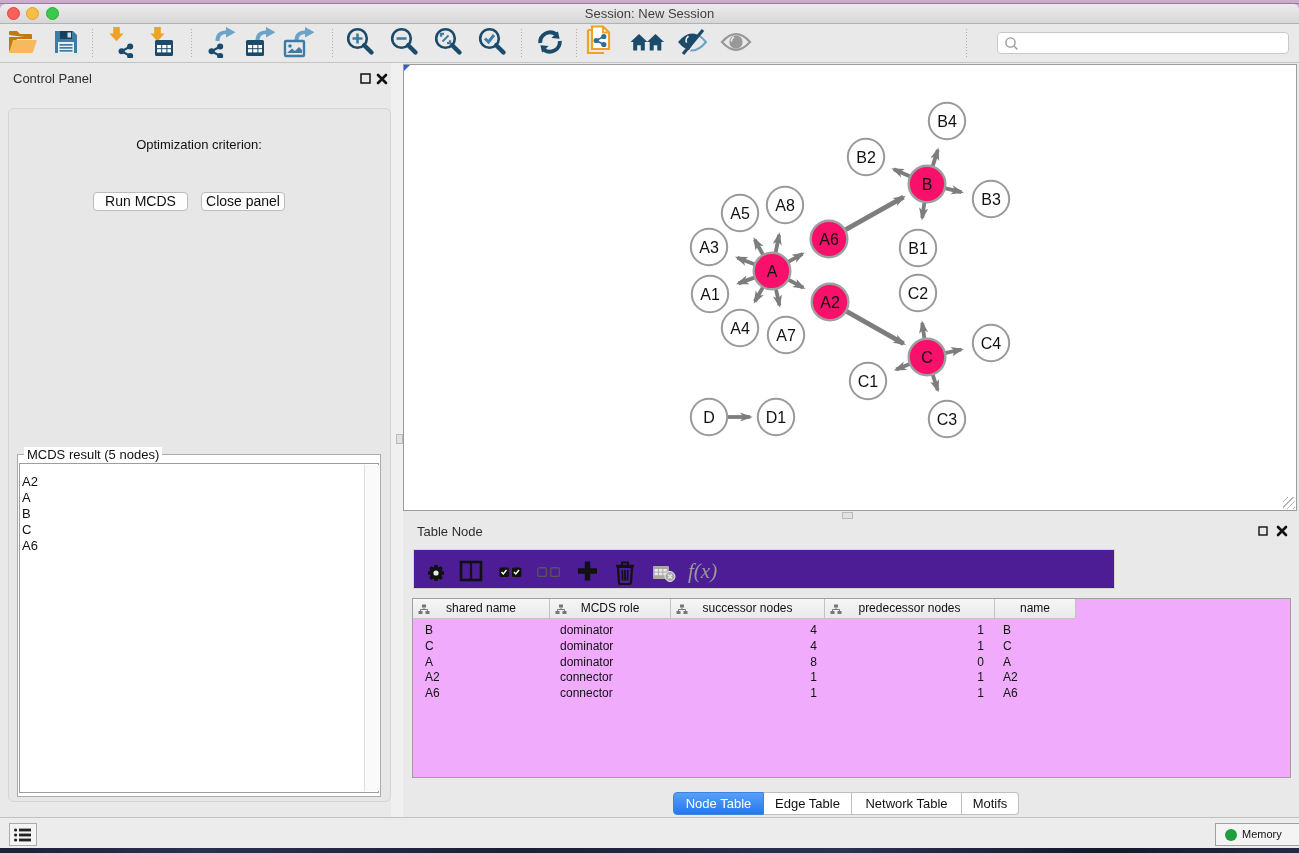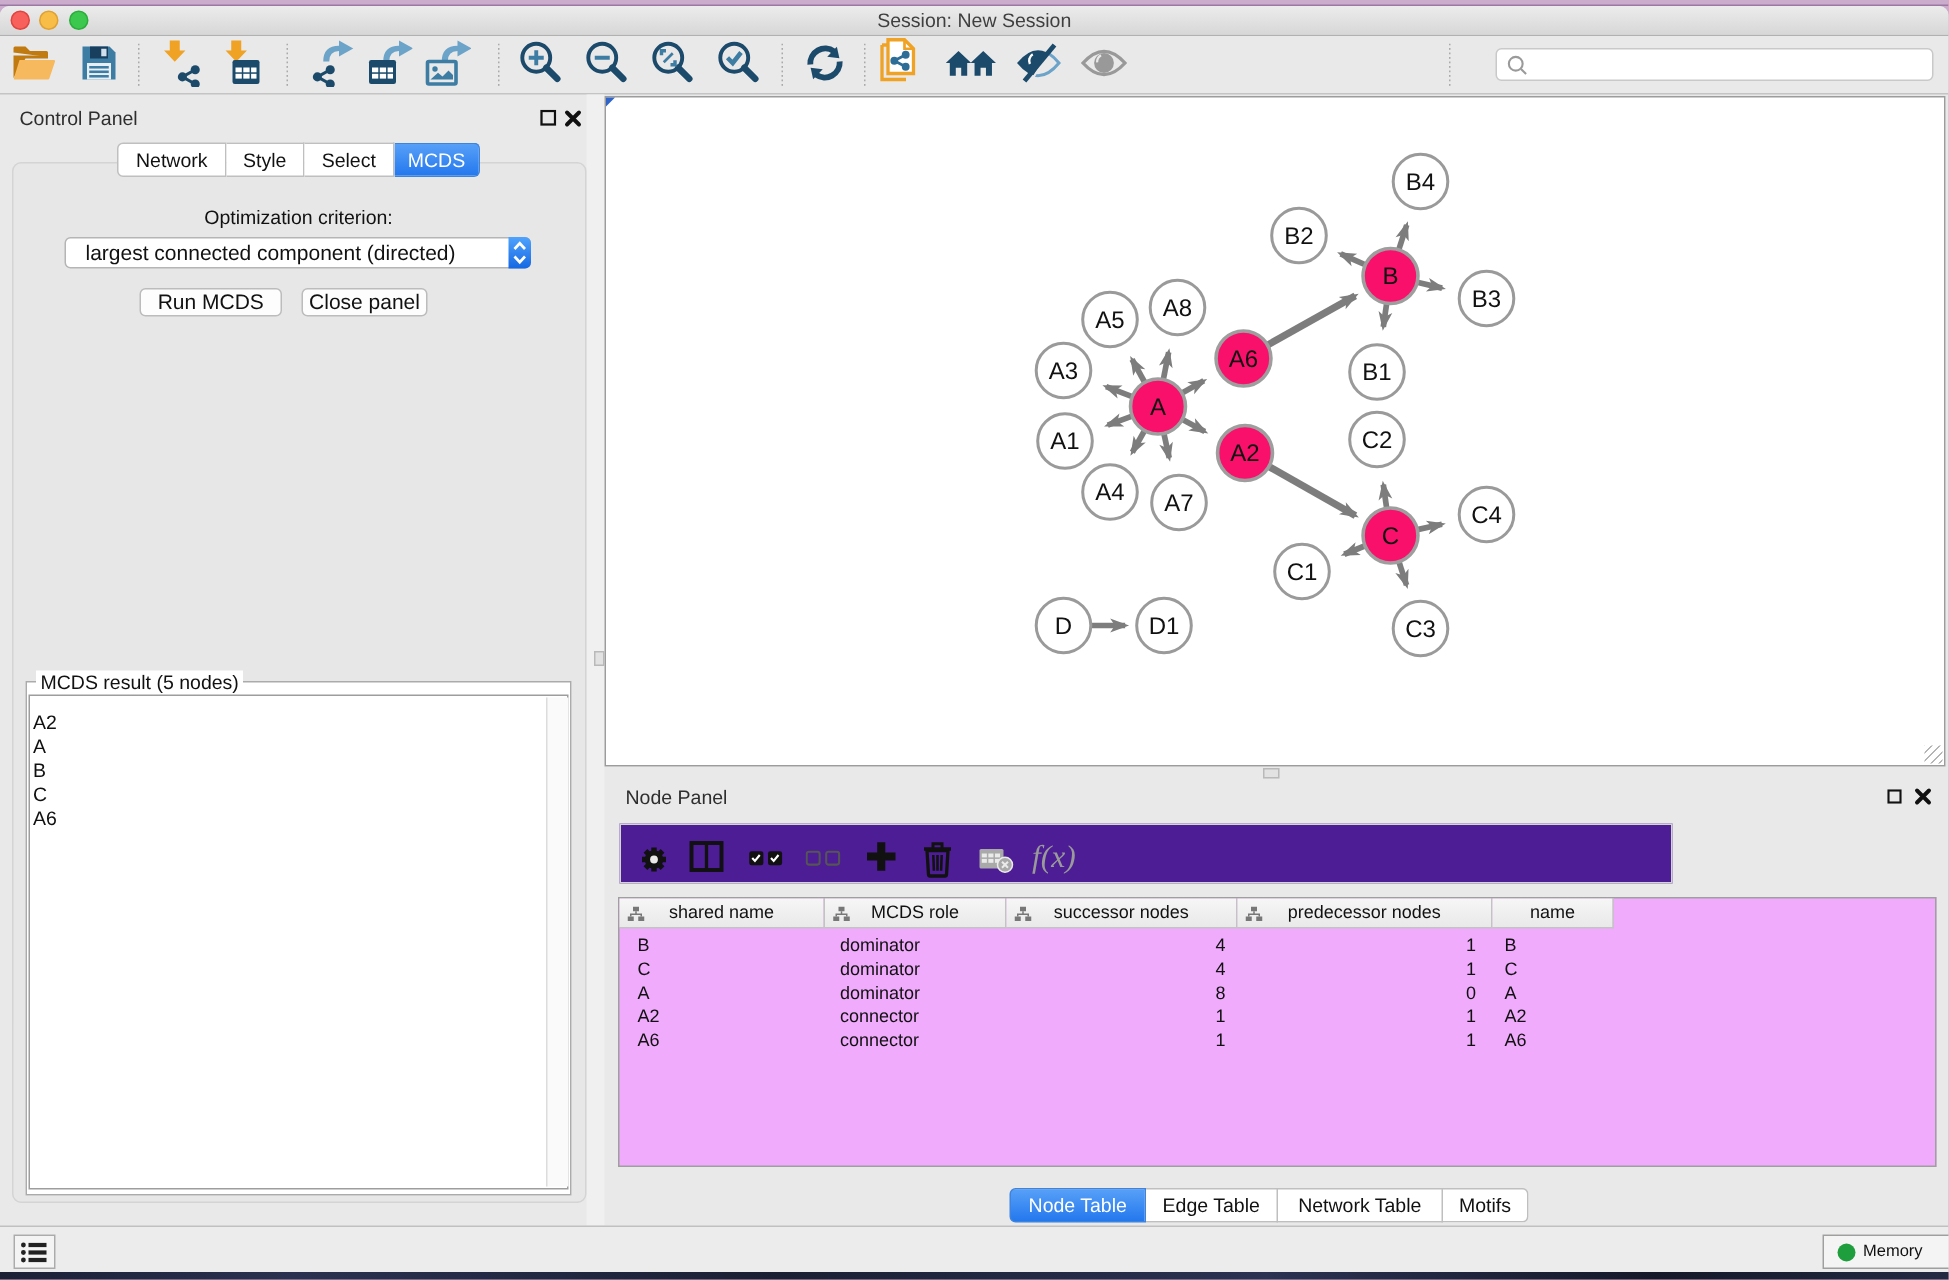--- a/index.html
+++ b/index.html
@@ -238,35 +238,21 @@
   <div style="position:absolute;left:396px;top:430px;width:7px;height:10px;background:#e2e2e2;border:1px solid #b9b9b9"></div>
   <div style="position:absolute;left:842px;top:508px;width:11px;height:7px;background:#e2e2e2;border:1px solid #b9b9b9"></div>
   <div class="ptitle" style="left:13px;top:67px">Control Panel</div>
   <svg class="wctl" width="11" height="11" viewBox="0 0 11 11" style="left:360px;top:69px">
     <rect x="1" y="1" width="9" height="9" fill="none" stroke="#111" stroke-width="1.5"></rect>
   </svg>
   <svg class="wctl" width="12" height="12" viewBox="0 0 12 12" style="left:376px;top:69px">
     <path d="M2,2 L10,10 M2,10 L10,2" stroke="#111" stroke-width="2.6" stroke-linecap="round"></path>
   </svg>
   <div class="cbox"></div>
-  <div class="tabs" style="left:78px;top:91px">
-    <div class="tab first" style="width:73px">Network</div>
-    <div class="tab" style="width:52px">Style</div>
-    <div class="tab" style="width:60px">Select</div>
-    <div class="tab last sel" style="width:57px">MCDS</div>
-  </div>
   <div class="optlabel">Optimization criterion:</div>
-  <div class="dropdown">largest connected component (directed)
-    <div class="spinner">
-      <svg width="15" height="21" viewBox="0 0 15 21">
-        <path d="M4,8 L7.5,4.2 L11,8" fill="none" stroke="#fff" stroke-width="1.8"></path>
-        <path d="M4,13 L7.5,16.8 L11,13" fill="none" stroke="#fff" stroke-width="1.8"></path>
-      </svg>
-    </div>
-  </div>
   <div class="btn" style="left:93px;top:188px;width:95px">Run MCDS</div>
   <div class="btn" style="left:201px;top:188px;width:84px">Close panel</div>
   <div class="mcdsbox">
     <div class="fieldline"></div>
     <div class="legend">MCDS result (5 nodes)</div>
     <div class="mcdslist">A2<br>A<br>B<br>C<br>A6</div>
     <div class="mcdstrack"></div>
 
   </div>
 
@@ -340,21 +326,21 @@
 <text x="523" y="276.5">C</text>
 <text x="464" y="300.5">C1</text>
 <text x="543" y="338.5">C3</text>
 <text x="305" y="336.5">D</text>
 <text x="372" y="336.5">D1</text>
 </g>
       </svg>
     <div class="grip"></div>
   </div>
 
-  <div class="tpanel-title">Node Panel</div>
+  <div class="tpanel-title">Table Node</div>
   <svg class="wctl" width="10" height="10" viewBox="0 0 10 10" style="left:1258px;top:522px">
     <rect x="1" y="1" width="8" height="8" fill="none" stroke="#111" stroke-width="1.4"></rect>
   </svg>
   <svg class="wctl" width="12" height="12" viewBox="0 0 12 12" style="left:1276px;top:521px">
     <path d="M2,2 L10,10 M2,10 L10,2" stroke="#111" stroke-width="2.6" stroke-linecap="round"></path>
   </svg>
   <div class="ttoolbar">
 <svg width="24" height="28" viewBox="0 0 24 28" style="left:10px">
         <g transform="translate(0,2)">
           <path d="M12,4 L12,20 M4,12 L20,12 M6.3,6.3 L17.7,17.7 M6.3,17.7 L17.7,6.3" stroke="#111" stroke-width="3.6"></path>

